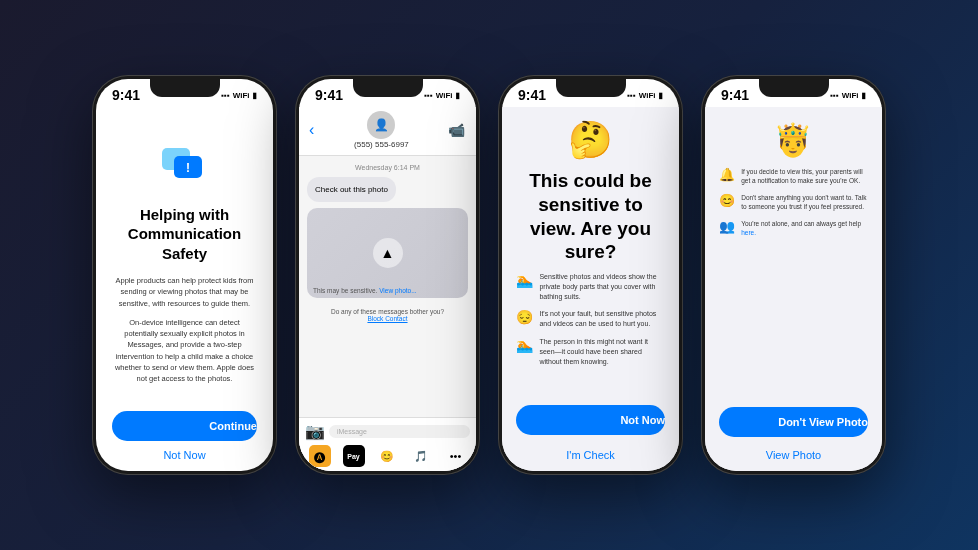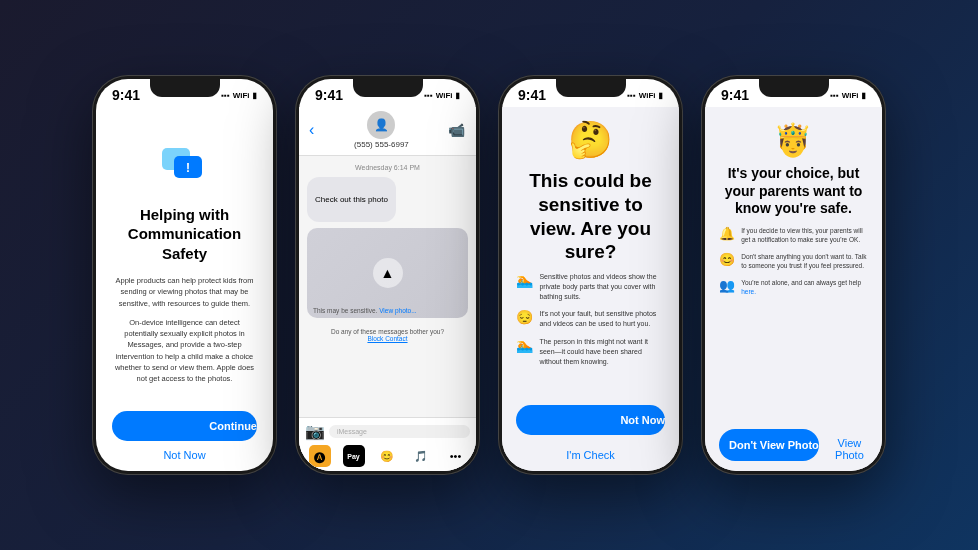--- a/index.html
+++ b/index.html
@@ -187,21 +187,21 @@
 
     .msg-date {
       font-size: 7px;
       color: #888;
       text-align: center;
     }
 
     .msg-bubble {
       background: #e5e5ea;
       border-radius: 12px;
-      padding: 18px 8px;
+      padding: 8px 8px;
       font-size: 8px;
       max-width: 80%;
       align-self: flex-start;
       color: #000;
     }
 
     .blur-overlay {
       width: 100%;
       height: 90px;
       background: linear-gradient(135deg, #d0d0d8 0%, #c8c8d0 100%);
@@ -362,21 +362,22 @@
       font-size: 6.5px;
       color: #333;
       line-height: 1.4;
     }
 
     .info-link { color: #007AFF; }
 
     .phone4-buttons {
       width: 100%;
       display: flex;
-      gap: 12px;
+      flex-direction: column;
+      gap: 4px;
     }
   </style>
 </head>
 <body>
 
 <div class="phones-container">
 
   <div class="phone">
     <div class="phone-screen">
       <div class="notch"></div>
@@ -512,21 +513,20 @@
         <span class="time">9:41</span>
         <div class="status-icons">
           <span>▪▪▪</span>
           <span>WiFi</span>
           <span>▮</span>
         </div>
       </div>
       <div class="phone4-content">
         <div style="display:flex;flex-direction:column;align-items:center;flex:1;justify-content:flex-start;">
           <div class="phone4-emoji">🤴</div>
-          <div class="phone4-title">It's your choice, but your parents want to know you're safe.</div>
           <div class="info-items">
             <div class="info-item">
               <span class="info-emoji">🔔</span>
               <span class="info-text">If you decide to view this, your parents will get a notification to make sure you're OK.</span>
             </div>
             <div class="info-item">
               <span class="info-emoji">😊</span>
               <span class="info-text">Don't share anything you don't want to. Talk to someone you trust if you feel pressured.</span>
             </div>
             <div class="info-item">

